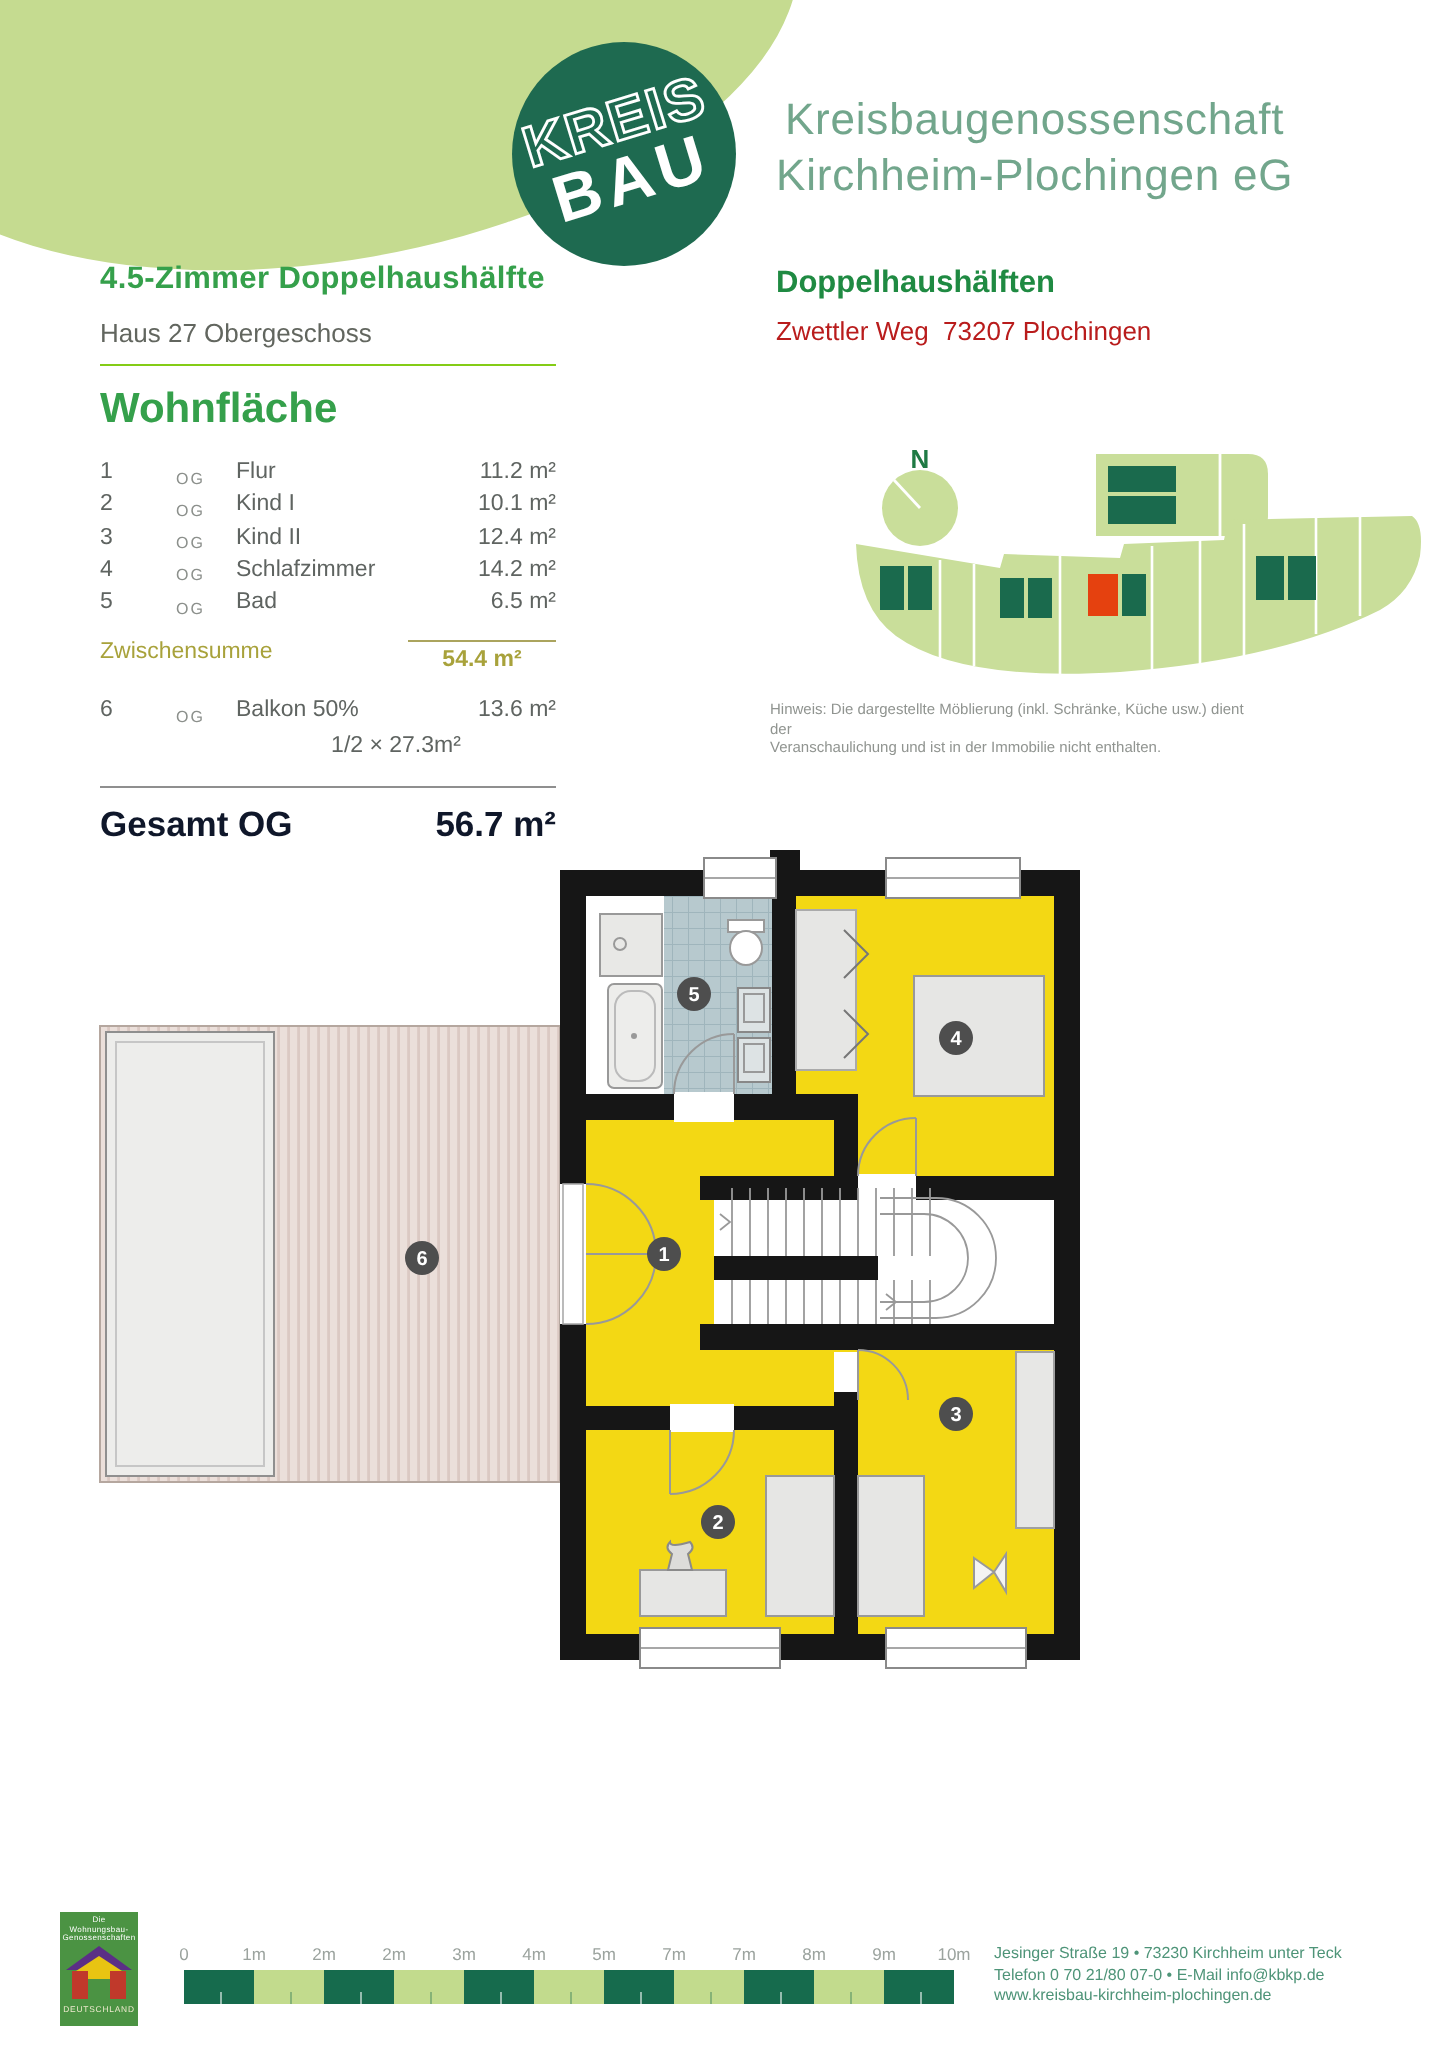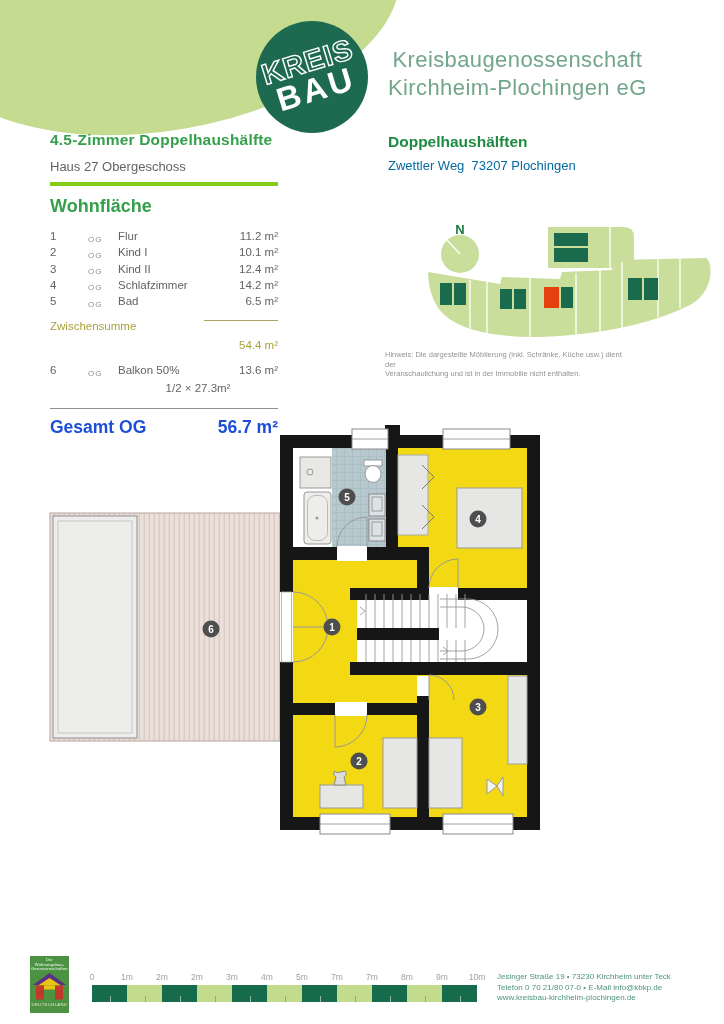--- a/index.html
+++ b/index.html
@@ -19,40 +19,40 @@
                  -webkit-text-stroke:1.4px #ffffff; line-height:28px; }
   .brand-bau { font-size:33px; font-weight:900; letter-spacing:3px; color:#ffffff; line-height:30px; }
 
   
   .company { position:absolute; left:388px; top:46px; color:#72A68C; font-size:22px; line-height:28px;
              letter-spacing:0.4px; z-index:2;text-align:center; }
 
   
   .left-col { position:absolute; left:50px; top:131px; width:228px; z-index:2; color:#5F6461; }
   .lc-title { font-size:15.5px; font-weight:bold; color:#35A04B; margin-bottom:10px; letter-spacing:0.2px; }
-  .lc-subtitle { font-size:13px; color:#62665F; padding-bottom:8px; border-bottom:4px solid #84cc16; margin-bottom:10px; }
-  .lc-section { font-size:18px; font-weight:bold; color:#35A04B; margin-bottom:13px; }
+  .lc-subtitle { font-size:13px; color:#62665F; padding-bottom:8px; border-bottom:1px solid #84cc16; margin-bottom:10px; }
+  .lc-section { font-size:21px; font-weight:bold; color:#35A04B; margin-bottom:13px; }
   .wf-row { display:flex; font-size:11.5px; line-height:13.8px; }
   .wf-num { width:38px; }
   .wf-og { width:30px; font-size:8px; letter-spacing:1px; color:#8C908C; padding-top:2.5px; }
   .wf-name { flex:1; }
-  .wf-area { text-align:right; white-space:nowrap; }
+  .wf-area { text-align:center; white-space:nowrap; }
   .wf-subtotal { margin-top:9px; color:#A8A23B; }
   .wf-subtotal .wf-label { flex:1; }
-  .wf-subtotal .wf-area { border-top:1px solid #ABA45E; padding-top:18px; width:74px; }
+  .wf-subtotal .wf-area { border-top:1px solid #ABA45E; padding-top:3px; width:74px;font-weight:bold; }
   .wf-balcony { margin-top:11px; }
   .wf-note { font-size:11.5px; margin-left:68px; line-height:14px;text-align:center; }
   .wf-total { margin-top:13px; border-top:1px solid #8f8f8f; padding-top:8px; display:flex;
-              font-size:17.5px; font-weight:bold; color:#1d4ed8; }
+              font-size:17.5px; font-weight:bold; color:#0f172a; }
   .wf-total .wf-label { flex:1; }
 
   
   .right-col { position:absolute; left:388px; top:133px; z-index:2; }
   .rc-title { font-size:15.5px; font-weight:bold; color:#1F8A42; margin-bottom:7px; }
-  .rc-address { font-size:13px; color:#0369a1; white-space:pre; }
+  .rc-address { font-size:13px; color:#b91c1c; white-space:pre; }
   .hinweis { position:absolute; left:385px; top:350px; width:240px; font-size:7.5px; line-height:9.5px;
              color:#909490; z-index:2; }
 
   
   .plan-svg { position:absolute; left:0; top:0; width:724px; height:1024px; z-index:1; }
 
   
   .scalebar { position:absolute; left:92px; top:972px; width:400px; z-index:2; }
   .scale-labels { position:relative; height:11px; font-size:8.5px; color:#9BA39E; }
   .scale-labels span { position:absolute; transform:translateX(-50%); white-space:nowrap; }

